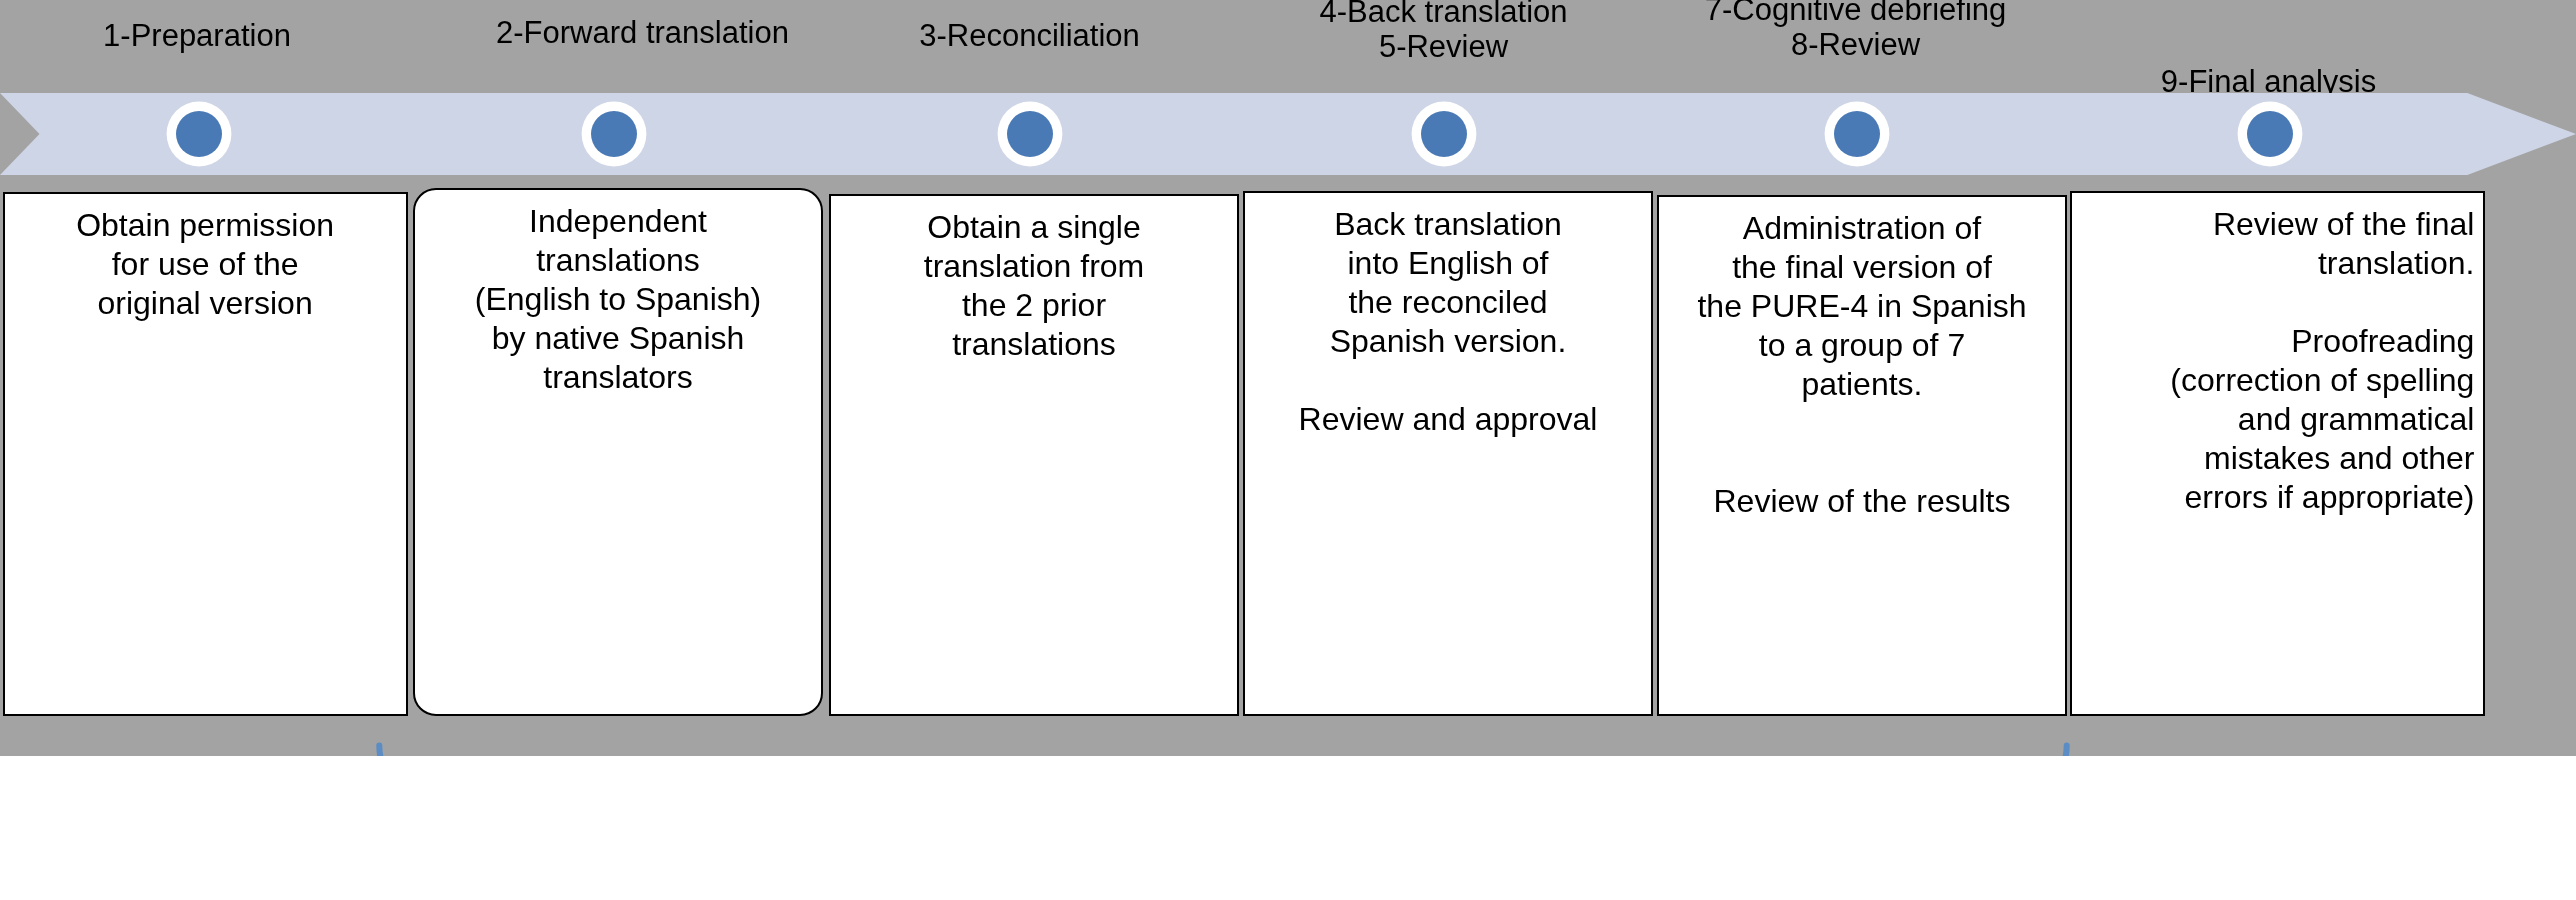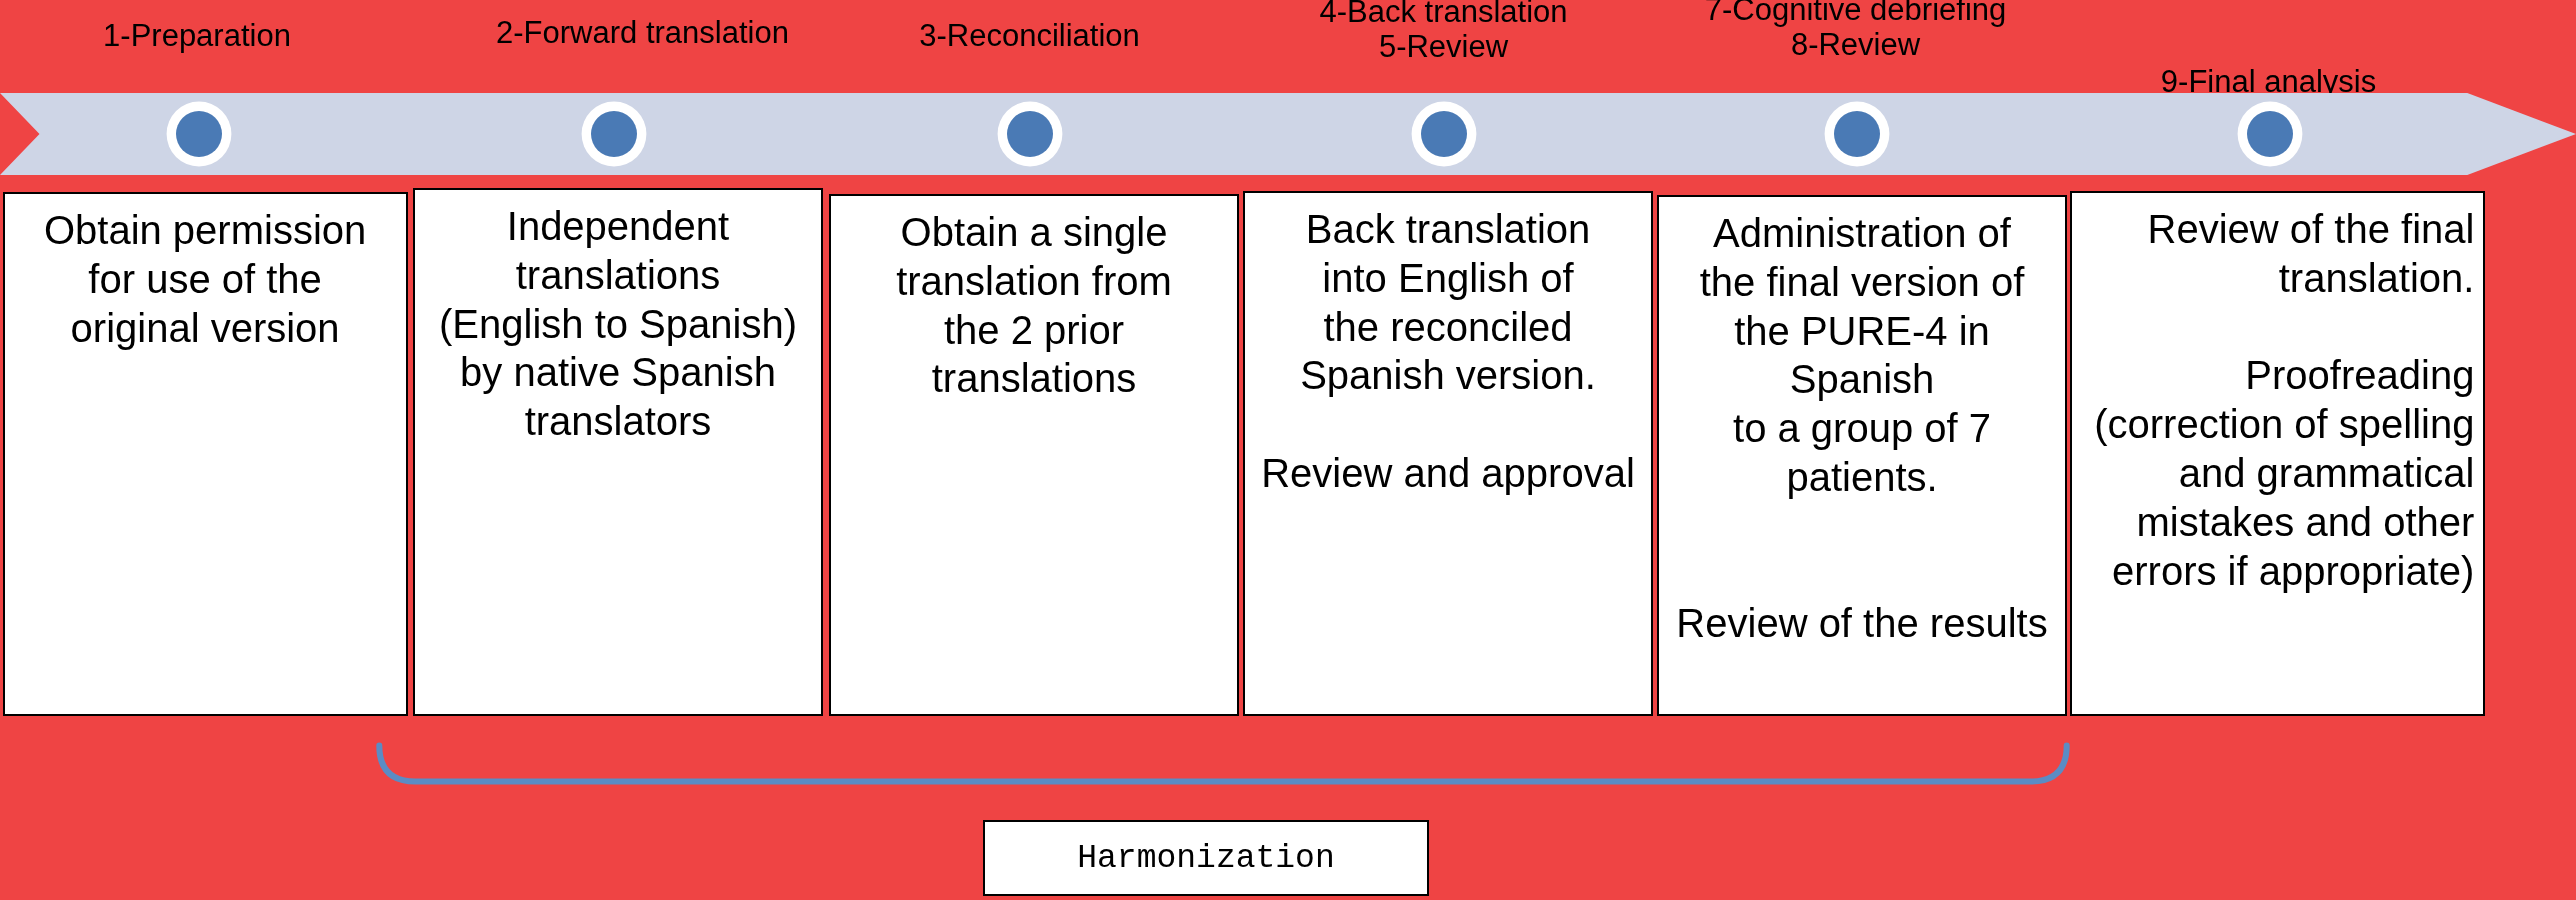--- a/index.html
+++ b/index.html
@@ -8,22 +8,22 @@
     padding: 0;
     background: #ffffff;
   }
   body {
     font-family: "Liberation Sans", sans-serif;
     color: #000000;
   }
   #canvas {
     position: relative;
     width: 2576px;
-    height: 900px;
-    background: #ef4444;
+    height: 756px;
+    background: #a3a3a3;
     overflow: hidden;
   }
 
   
   .stage-label {
     position: absolute;
     text-align: center;
     font-size: 31px;
     line-height: 1.12;
     color: #000000;
@@ -53,21 +53,21 @@
   
   .step-box {
     position: absolute;
     box-sizing: border-box;
     border: 2.6px solid #000000;
     background: #ffffff;
     text-align: center;
   }
   .step-text {
     display: block;
-    font-size: 40px;
+    font-size: 32px;
     line-height: 1.22;
     white-space: pre-line;
     padding: 12px 8.6px 0 8.6px;
     color: #000000;
   }
   .step-text.left-align {
     text-align: right;
     padding-left: 13.7px;
   }
 
@@ -121,21 +121,21 @@
   <div class="milestone" style="left:1421px; top:111px;"></div>
   <div class="milestone" style="left:1834px; top:111px;"></div>
   <div class="milestone" style="left:2247px; top:111px;"></div>
 
   <div class="step-box" style="left:2.6px; top:192px; width:405px; height:524px;">
     <span class="step-text">Obtain permission
 for use of the
 original version</span>
   </div>
 
-  <div class="step-box" style="left:413px; top:188px; width:410px; height:528px;">
+  <div class="step-box" style="left:413px; top:188px; width:410px; height:528px;border-radius:23px;">
     <span class="step-text">Independent
 translations
 (English to Spanish)
 by native Spanish
 translators</span>
   </div>
 
   <div class="step-box" style="left:829px; top:194px; width:410px; height:522px;">
     <span class="step-text">Obtain a single
 translation from

